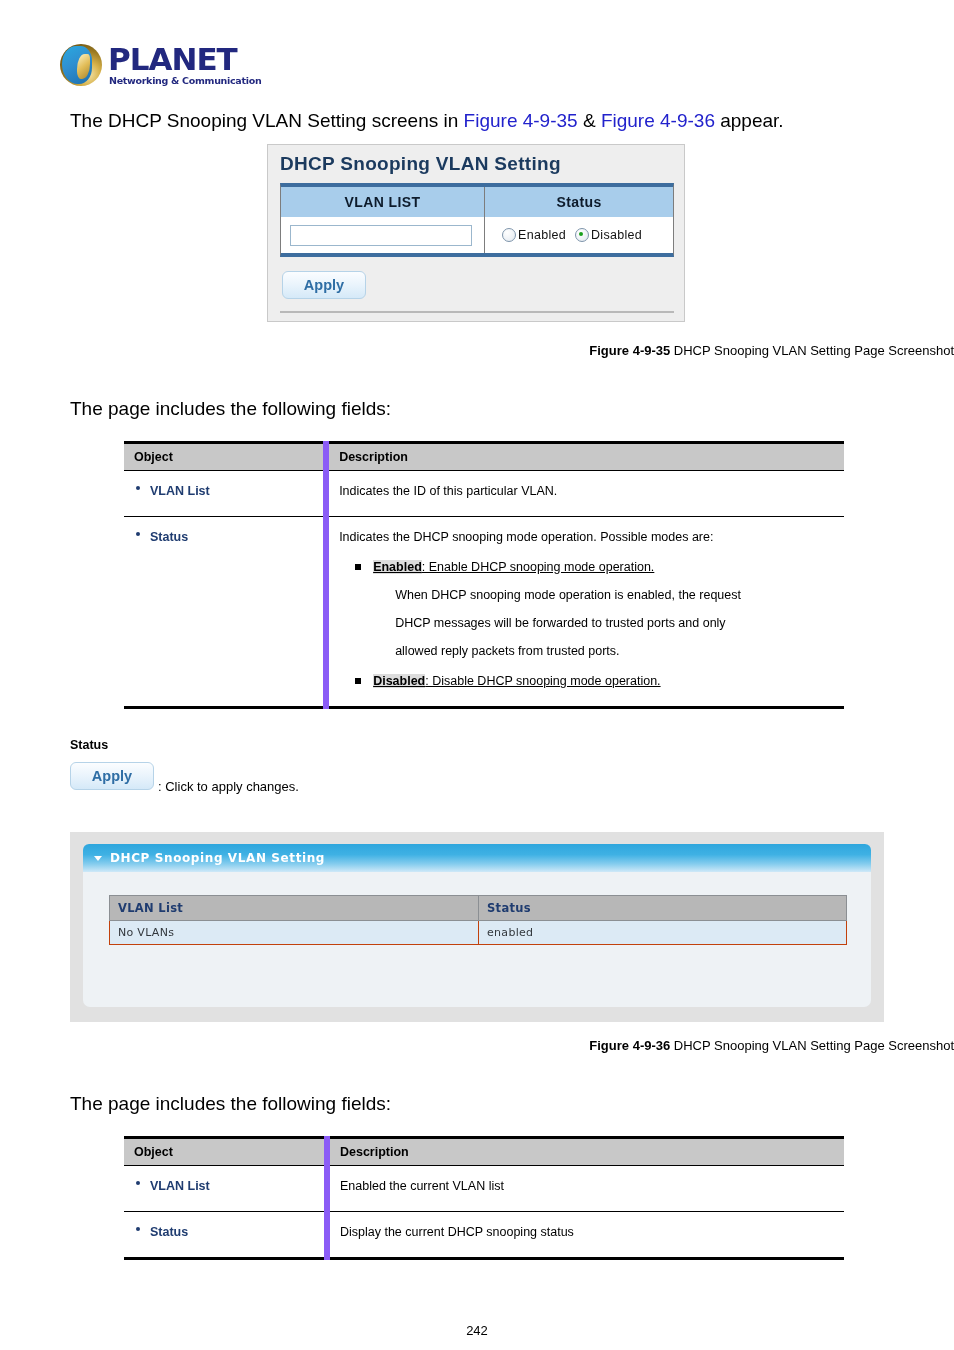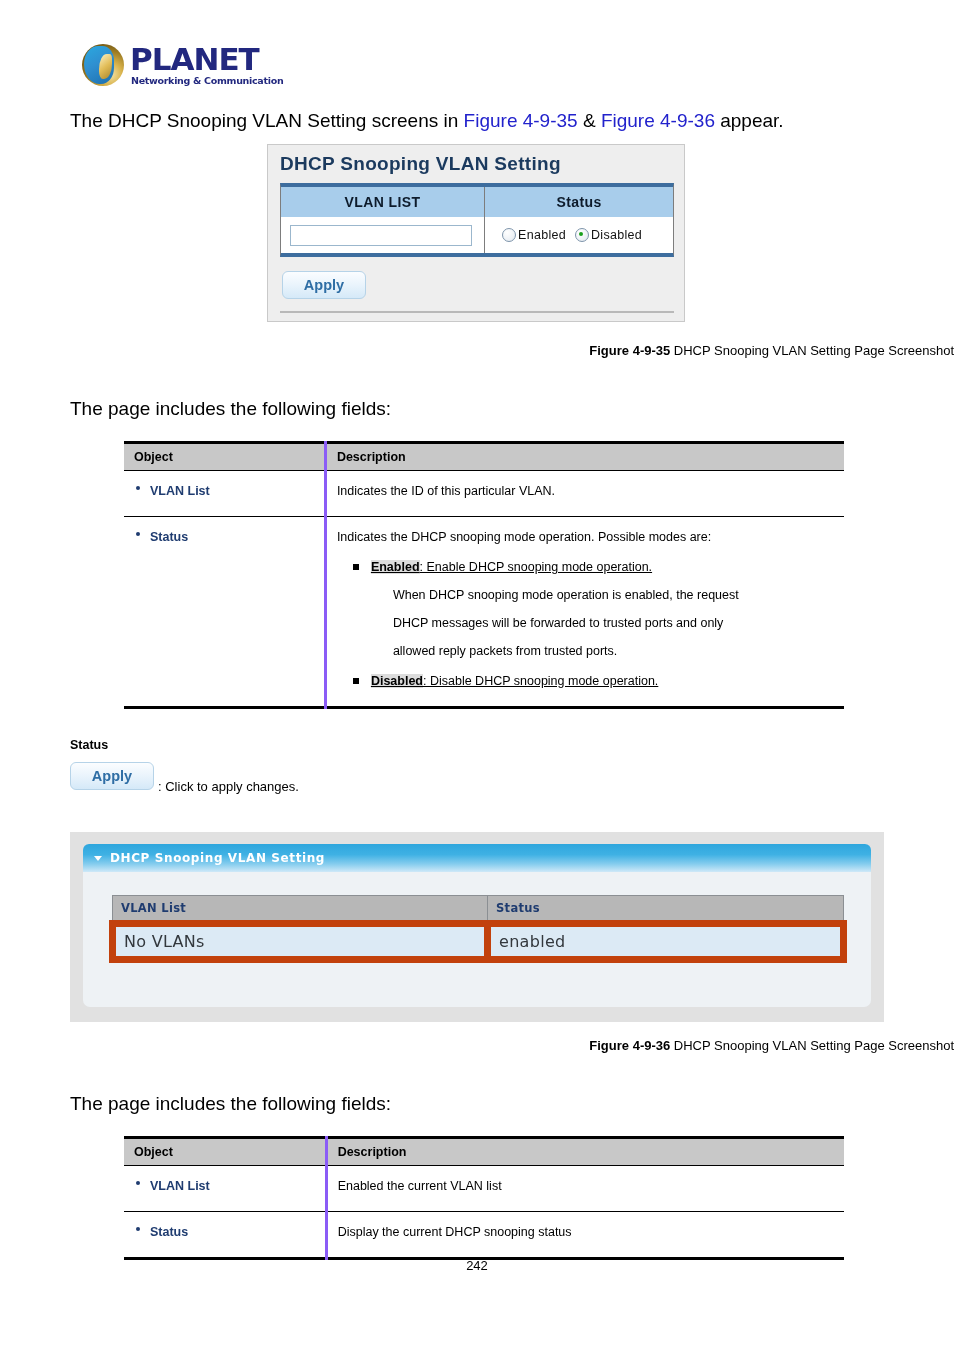--- a/index.html
+++ b/index.html
@@ -12,21 +12,21 @@
     height: 1350px;
     position: relative;
     font-family: "Liberation Sans", sans-serif;
     color: #000000;
     overflow: hidden;
   }
 
   
   .logo-wrap {
     position: absolute;
-    left: 82px;
+    left: 60px;
     top: 42px;
     width: 170px;
     height: 52px;
   }
   .logo-orb {
     position: absolute;
     left: 0; top: 2px;
     width: 42px; height: 42px;
     border-radius: 50%;
     background:
@@ -225,21 +225,21 @@
     border-bottom: 1px solid #000;
     color: #000;
   }
   .desc-table td {
     vertical-align: top;
     padding: 9px 10px 14px 10px;
     border-bottom: 1px solid #000;
     line-height: 22px;
   }
   .desc-table tr:last-child td { border-bottom: none; }
-  .col-obj { width: 190px; border-right: 3px solid #8b5cf6; }
+  .col-obj { width: 190px; border-right: 6px solid #8b5cf6; }
   .col-desc { width: 528px; }
   .obj-item {
     color: #1f3c70;
     font-weight: bold;
     font-size: 12.5px;
     padding-left: 16px;
     position: relative;
   }
   .obj-item::before {
     content: "";
@@ -363,33 +363,33 @@
     font-size: 11.5px;
     text-align: left;
     padding: 5px 8px;
     border: 1px solid #8b8f93;
     letter-spacing: 0.3px;
   }
   .shot2-table td {
     background: #dceaf5;
     color: #33383d;
     font-family: "DejaVu Sans", sans-serif;
-    font-size: 16px;
+    font-size: 11px;
     text-align: left;
     padding: 5px 8px;
-    border: 7px solid #c2410c;
+    border: 1px solid #c2410c;
     letter-spacing: 0.3px;
   }
   .s2-col1 { width: 352px; }
 
   
   .page-num {
     position: absolute;
     left: 0;
-    top: 1258px;
+    top: 1323px;
     width: 954px;
     text-align: center;
     font-size: 13px;
     color: #000;
   }
 </style>
 </head>
 <body>
 
 <div class="logo-wrap">

